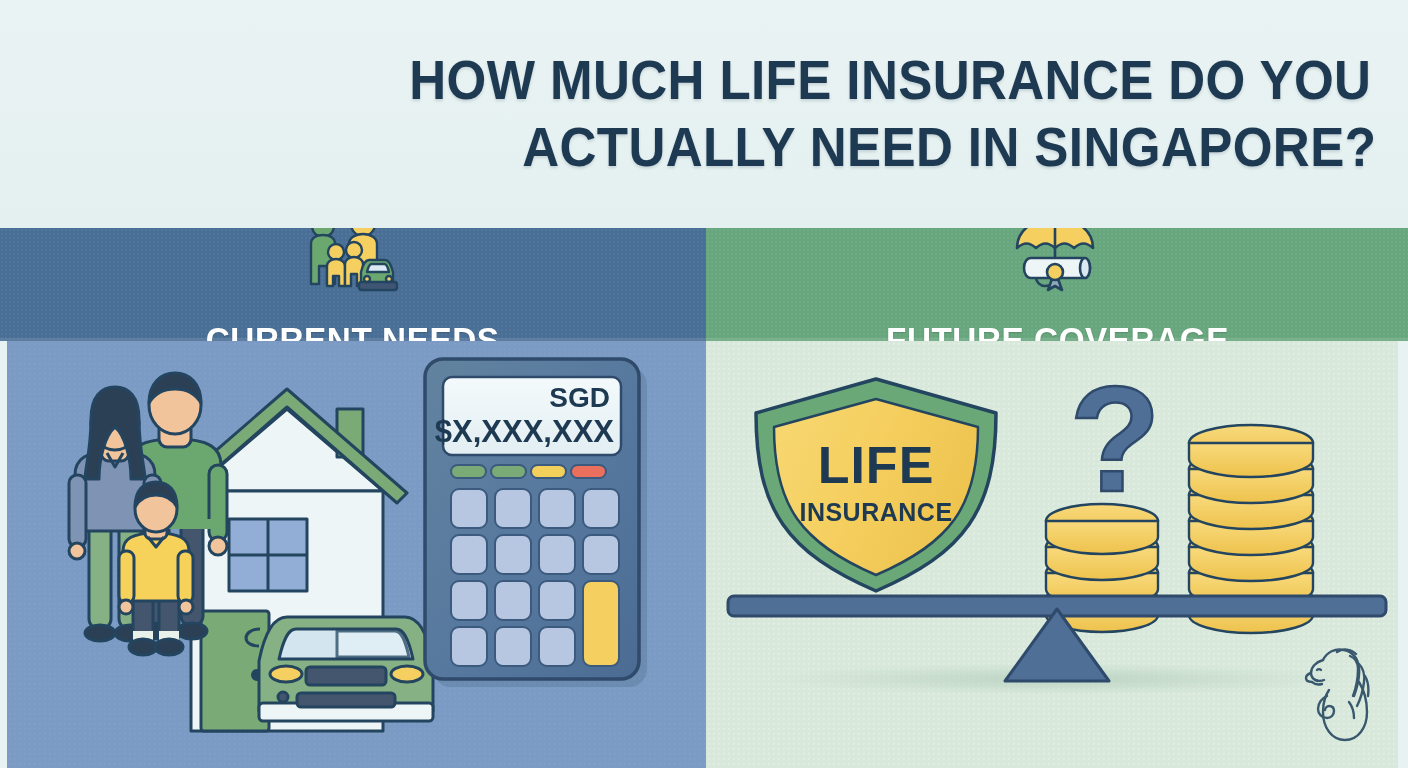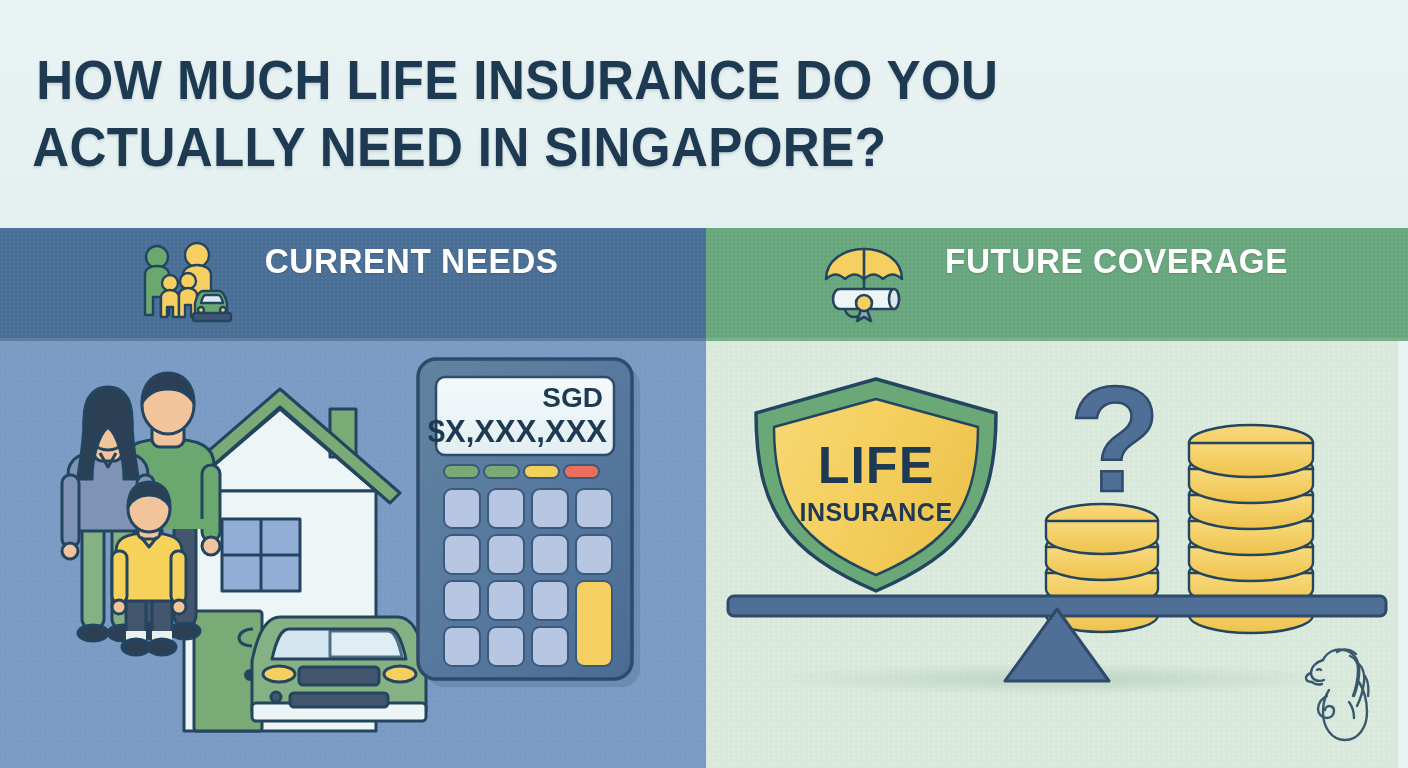--- a/index.html
+++ b/index.html
@@ -19,21 +19,21 @@
   }
 
   
   .title-band {
     position: absolute;
     left: 0; top: 0;
     width: 1408px; height: 228px;
     background: linear-gradient(180deg, #eaf3f3 0%, #e6f1f1 60%, #e4f0f0 100%);
     display: flex;
     flex-direction: column;
-    align-items: flex-start;
+    align-items: flex-end;
     justify-content: center;
     gap: 2px;
   }
   .title-line {
     color: #1e3a52;
     font-weight: 700;
     font-size: 55px;
     letter-spacing: 0.4px;
     line-height: 1.18;
     text-align: center;
@@ -60,44 +60,45 @@
   }
   .hdr-right {
     left: 706px; width: 702px;
     background: #68a77e;
     background-image: radial-gradient(rgba(255,255,255,0.045) 1px, transparent 1px);
     background-size: 4px 4px;
     box-shadow: inset 0 -3px 0 rgba(255,255,255,0.10);
   }
   .hdr-inner {
     display: flex;
-    align-items: flex-start;
+    align-items: center;
     gap: 22px;
     margin: 0 auto;
+    flex-direction: column;
   }
   .hdr-label {
     color: #ffffff;
     font-weight: 700;
     font-size: 35px;
     letter-spacing: 0.6px;
     transform: scaleX(0.95);
     text-shadow: 0 1px 2px rgba(0,0,0,0.18);
     white-space: nowrap;
   }
   .hdr-icon { width: 96px; height: 88px; display:block; flex: none; }
 
   
   .panel {
     position: absolute;
     top: 341px;
     height: 427px;
     overflow: hidden;
   }
   .panel-left {
-    left: 0; width: 706px;
+    left: 7px; width: 706px;
     background: #7b9bc4;
     background-image: radial-gradient(rgba(255,255,255,0.05) 1px, transparent 1px);
     background-size: 5px 5px;
   }
   .panel-right {
     left: 706px; width: 692px;
     background: #d8e9dc;
     background-image: radial-gradient(rgba(255,255,255,0.28) 1px, transparent 1px);
     background-size: 5px 5px;
   }

